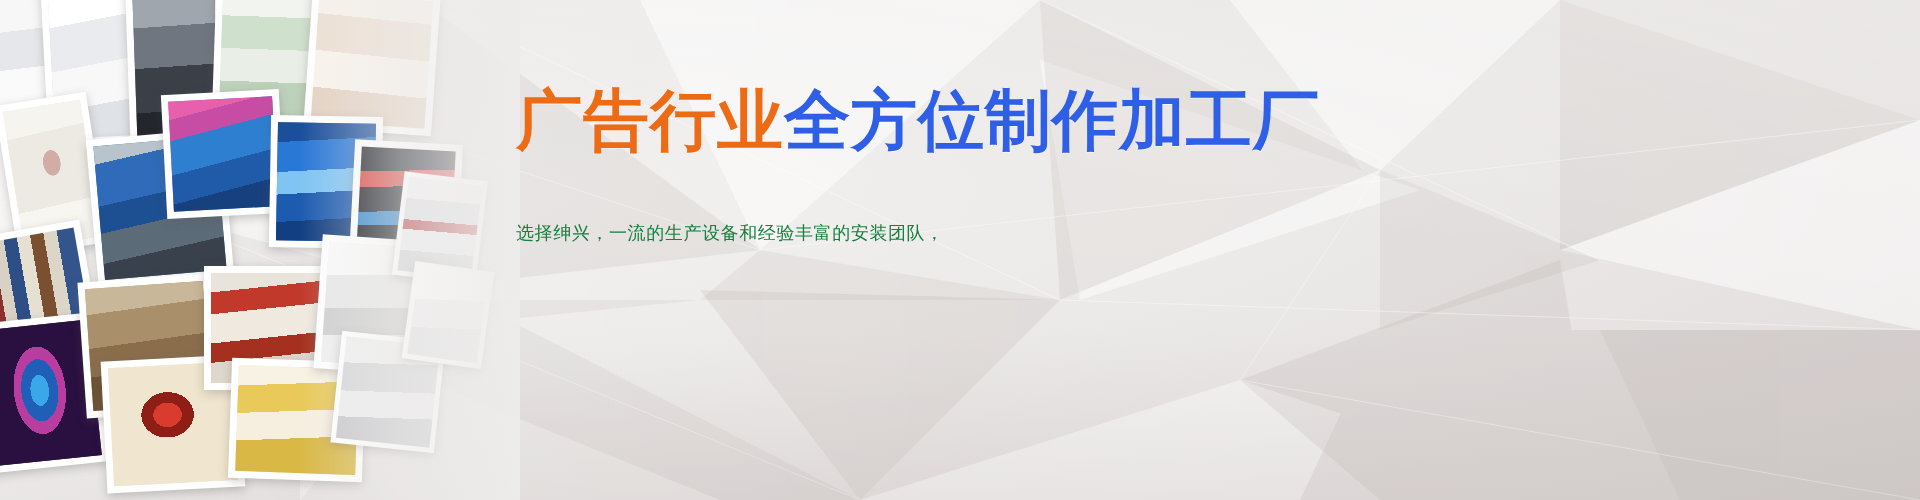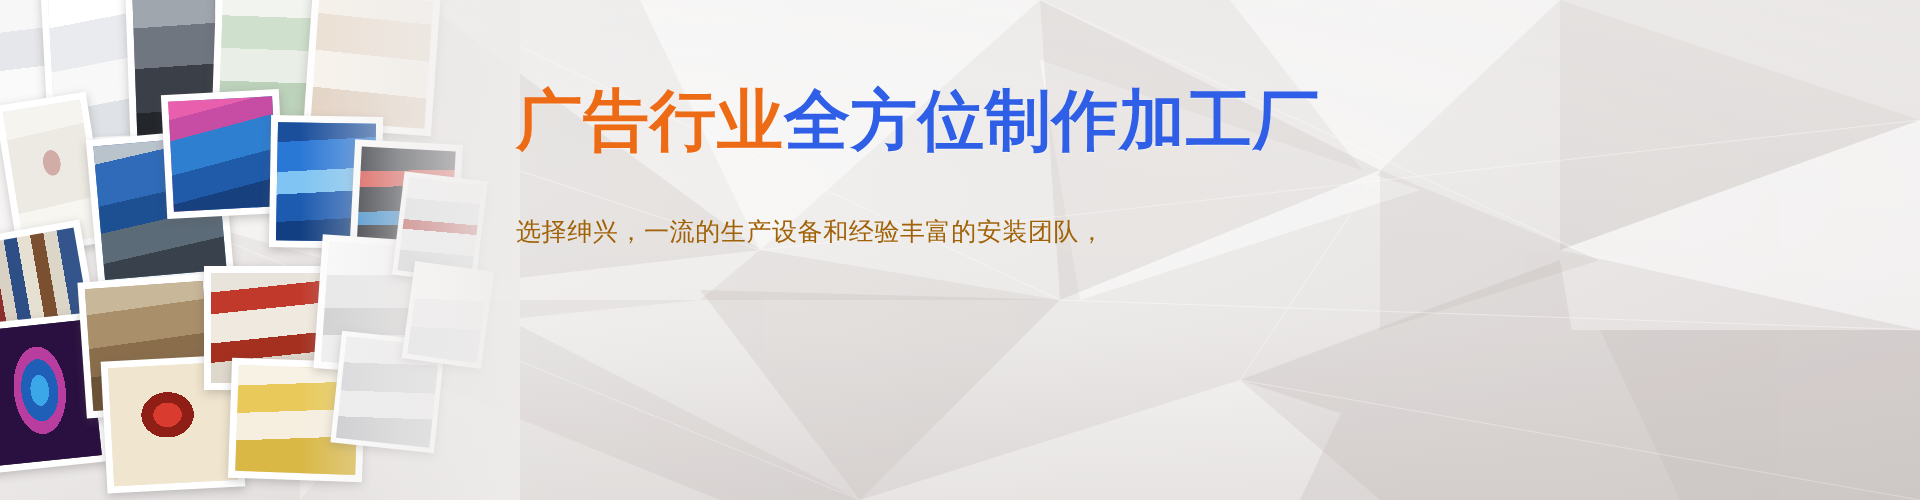--- a/index.html
+++ b/index.html
@@ -56,24 +56,24 @@
   }
   .headline .hl-a { color: #ee6b16; }
   .headline .hl-b { color: #2f5fe6; }
 
   .subcopy {
     margin: 0;
     padding-top: 48px;
   }
   .subline {
     margin: 0;
-    font-size: 25px;
+    font-size: 18px;
     line-height: 44px;
     font-weight: 400;
-    color: #a16207;
+    color: #15803d;
     letter-spacing: 0.6px;
     white-space: nowrap;
   }
 
   
   .collage {
     position: absolute;
     left: -22px;
     top: -34px;
     width: 470px;

